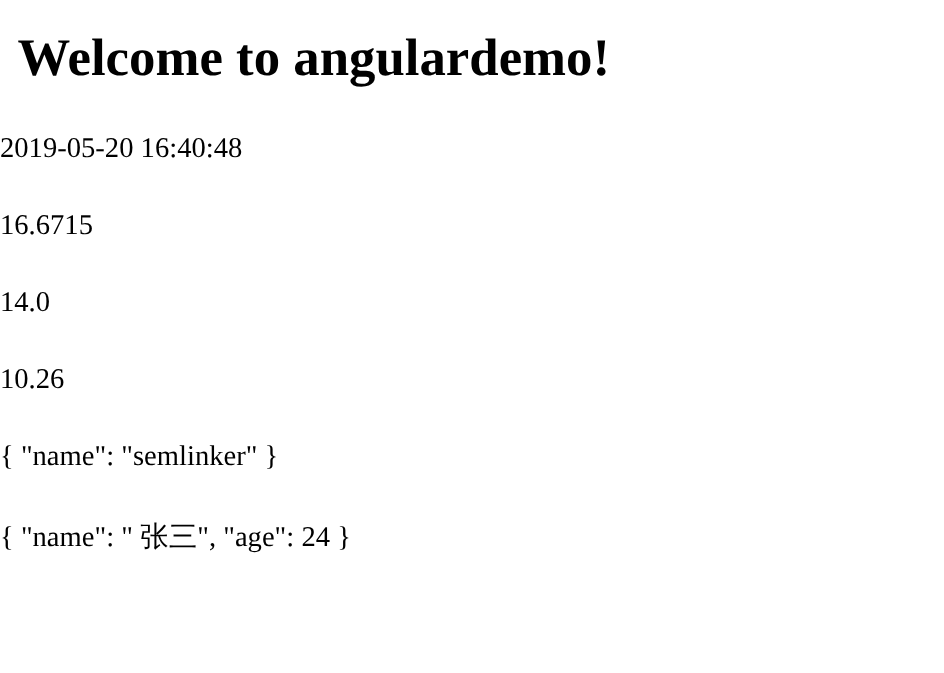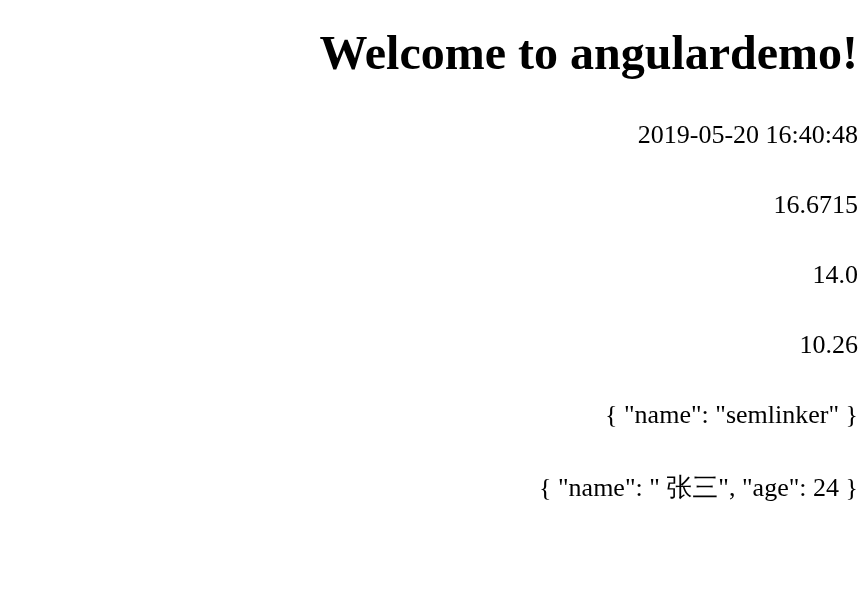--- a/index.html
+++ b/index.html
@@ -7,26 +7,26 @@
       padding: 0;
       font-family: "Times New Roman", Times, serif;
       background: #ffffff;
       color: #000000;
       width: 858px;
       height: 612px;
     }
     h1 {
       font-size: 48px;
       font-weight: bold;
-      text-align: right;
+      text-align: left;
       margin: 25px 0 40px 16px;
     }
     p {
       font-size: 26px;
-      text-align: right;
+      text-align: left;
       margin: 0 0 40px 0;
       font-weight: normal;
     }
   </style>
 </head>
 <body>
 
 <h1>Welcome to angulardemo!</h1>
 <p>2019-05-20 16:40:48</p>
 <p>16.6715</p>

